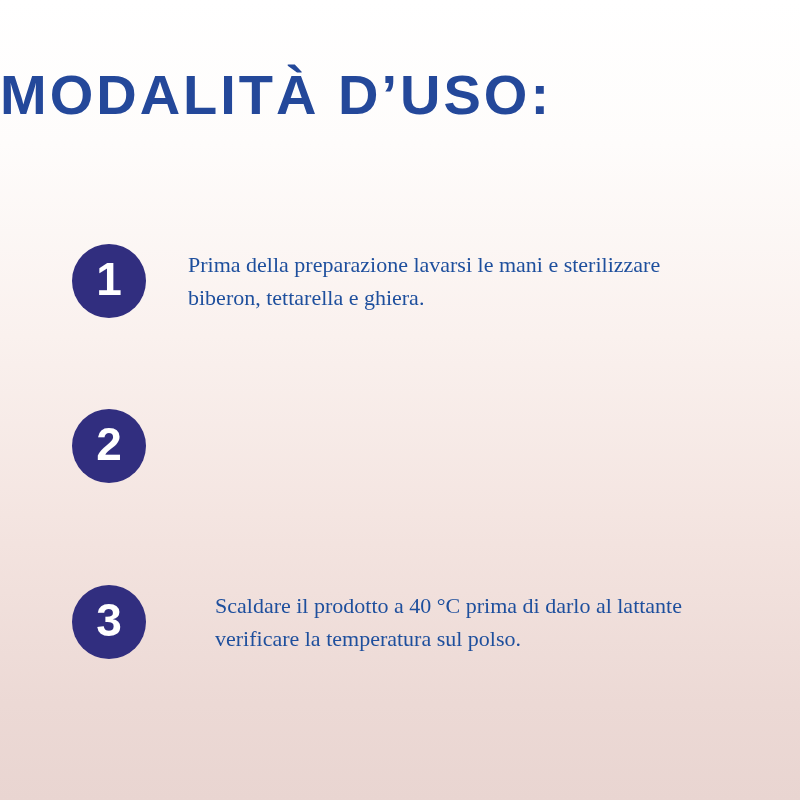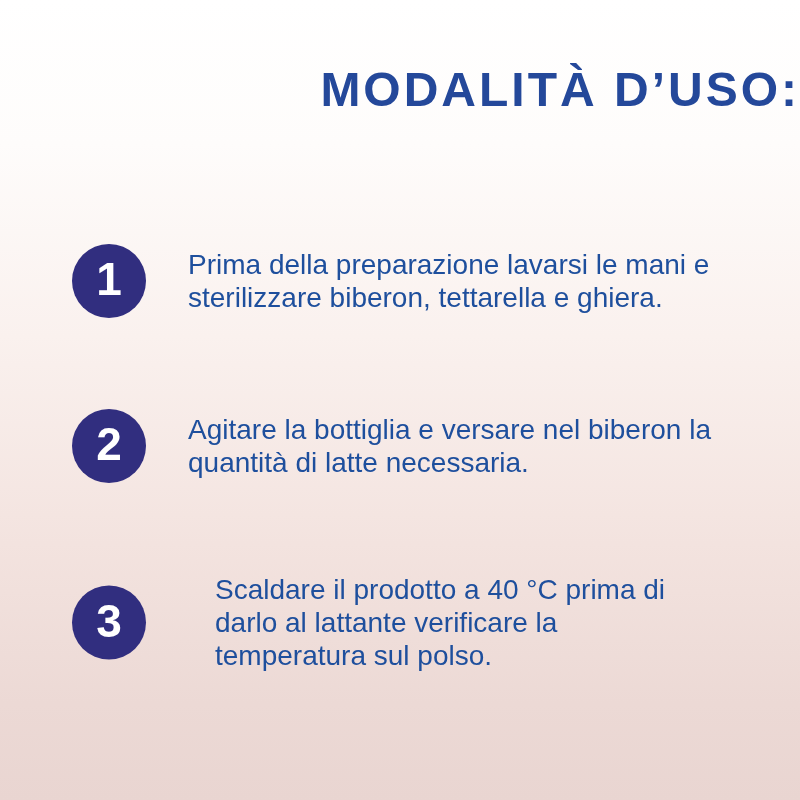--- a/index.html
+++ b/index.html
@@ -22,23 +22,23 @@
       #f3e3df 68%,
       #ecd9d5 88%,
       #e9d5d1 100%);
   }
 
   .title {
     position: absolute;
     top: 62px;
     left: 0;
     width: 100%;
-    text-align: right;
+    text-align: left;
     color: #24489a;
-    font-size: 48px;
+    font-size: 56px;
     font-weight: bold;
     letter-spacing: 3px;
     text-transform: uppercase;
   }
 
   .step {
     position: absolute;
     left: 72px;
     right: 40px;
     display: flex;
@@ -65,23 +65,24 @@
   .step-badge-number {
     color: #ffffff;
     font-size: 46px;
     font-weight: bold;
     line-height: 1;
     padding-bottom: 4px;
   }
 
   .step-text {
     color: #1e4f9d;
-    font-size: 28px;
+    font-size: 22px;
     line-height: 33px;
     max-width: 542px;
+    font-family: Liberation Serif, serif;
   }
 
   .step-3 .step-text { max-width: 488px; margin-left: 27px; }
 </style>
 </head>
 <body>
 
 <div class="page">
 
   <h1 class="title">MODALITÀ D’USO:</h1>
@@ -90,21 +91,20 @@
     <div class="step-badge">
       <span class="step-badge-number">1</span>
     </div>
     <p class="step-text">Prima della preparazione lavarsi le mani e sterilizzare biberon, tettarella e ghiera.</p>
   </div>
 
   <div class="step step-2">
     <div class="step-badge">
       <span class="step-badge-number">2</span>
     </div>
-    <p class="step-text">Agitare la bottiglia e versare nel biberon la quantità di latte necessaria.</p>
   </div>
 
   <div class="step step-3">
     <div class="step-badge">
       <span class="step-badge-number">3</span>
     </div>
     <p class="step-text">Scaldare il prodotto a 40 °C prima di darlo al lattante verificare la temperatura sul polso.</p>
   </div>
 
 </div>

